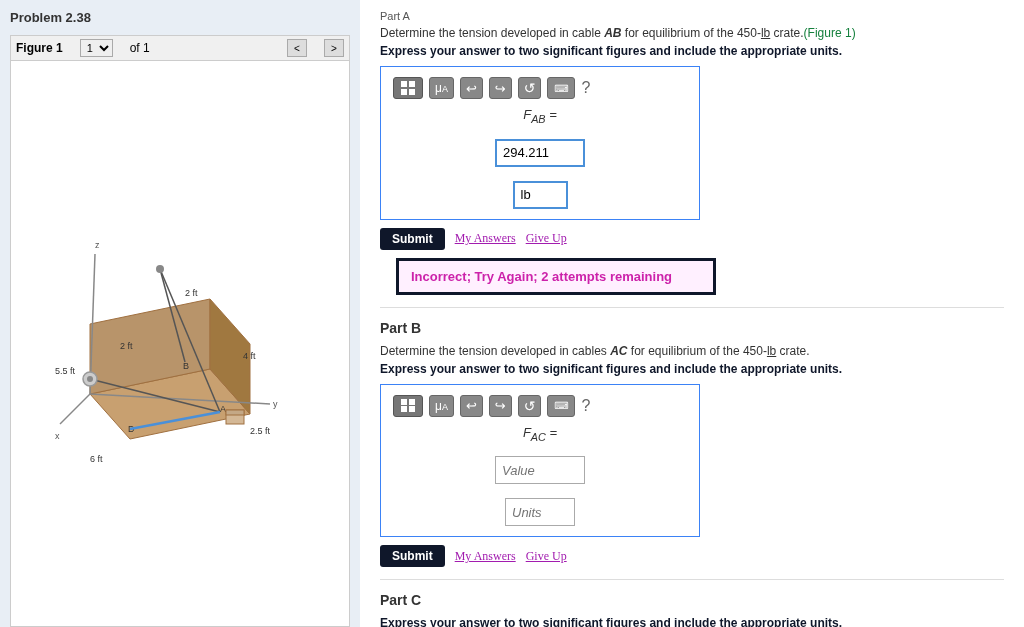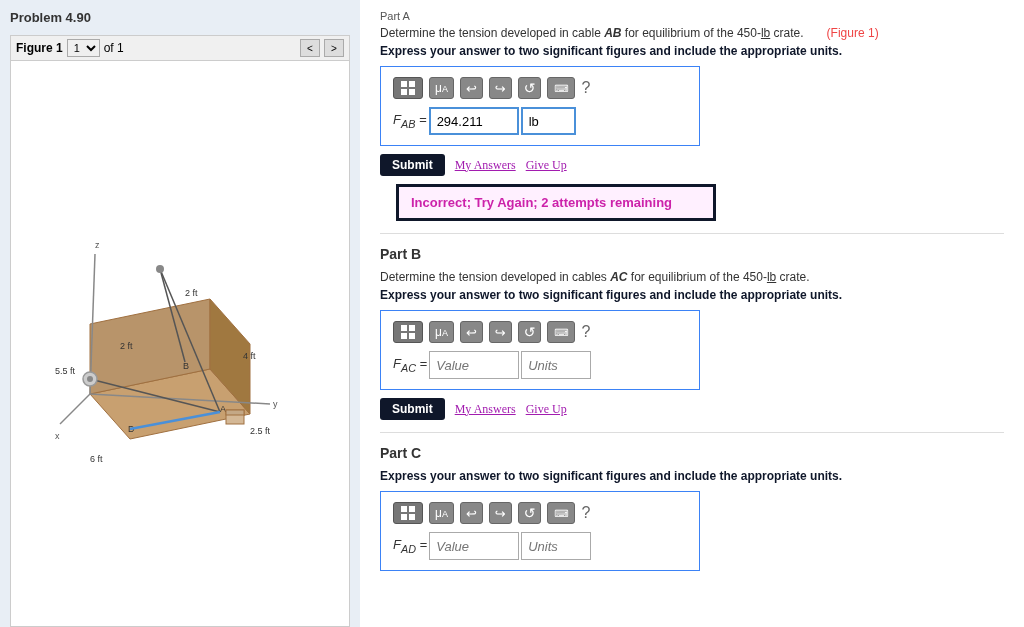--- a/index.html
+++ b/index.html
@@ -26,21 +26,21 @@
       flex: 1;
       display: flex;
       flex-direction: column;
     }
     .figure-toolbar {
       display: flex;
       align-items: center;
       padding: 3px 5px;
       border-bottom: 1px solid #ccc;
       background: #f0f0f0;
-      gap: 4px;
+      gap: 17px;
     }
     .figure-label {
       font-size: 12px;
       font-weight: bold;
     }
     .figure-select {
       font-size: 11px;
       border: 1px solid #aaa;
       padding: 1px 2px;
     }
@@ -129,22 +129,23 @@
       display: flex;
       align-items: center;
       justify-content: center;
       cursor: pointer;
     }
     .tb-question { font-size: 16px; color: #666; cursor: pointer; }
 
     .input-row {
       display: flex;
       align-items: center;
-      gap: 2px;
+      gap: 14px;
       margin-bottom: 0;
+      flex-direction: column;
     }
     .eq-label {
       font-style: italic;
       font-size: 13px;
       color: #333;
       white-space: nowrap;
     }
     .value-input {
       border: 1px solid #aaa;
       padding: 3px 6px;
@@ -212,42 +213,42 @@
 
     .divider {
       border: none;
       border-top: 1px solid #ddd;
       margin: 12px 0;
     }
 
     .part-a-section { margin-bottom: 4px; }
 
     
-    .fig-link { color: #ef4444; cursor: pointer; margin-left: 23px; }
+    .fig-link { color: #15803d; cursor: pointer; }
     .underline { text-decoration: underline; }
 
     
     .grid-icon {
       display: grid;
       grid-template-columns: 1fr 1fr;
       gap: 1px;
       width: 14px;
       height: 14px;
     }
     .grid-cell {
       background: #fff;
       width: 6px;
       height: 6px;
     }
   </style>
 </head>
 <body>
 
 <div class="left-panel">
-  <div class="problem-title">Problem 4.90</div>
+  <div class="problem-title">Problem 2.38</div>
   <div class="figure-box">
     <div class="figure-toolbar">
       <span class="figure-label">Figure 1</span>
       <select class="figure-select">
         <option>1</option>
       </select>
       <span class="figure-of">of 1</span>
       <div style="flex:1"></div>
       <button class="fig-nav-btn">&lt;</button>
       <button class="fig-nav-btn">&gt;</button>

